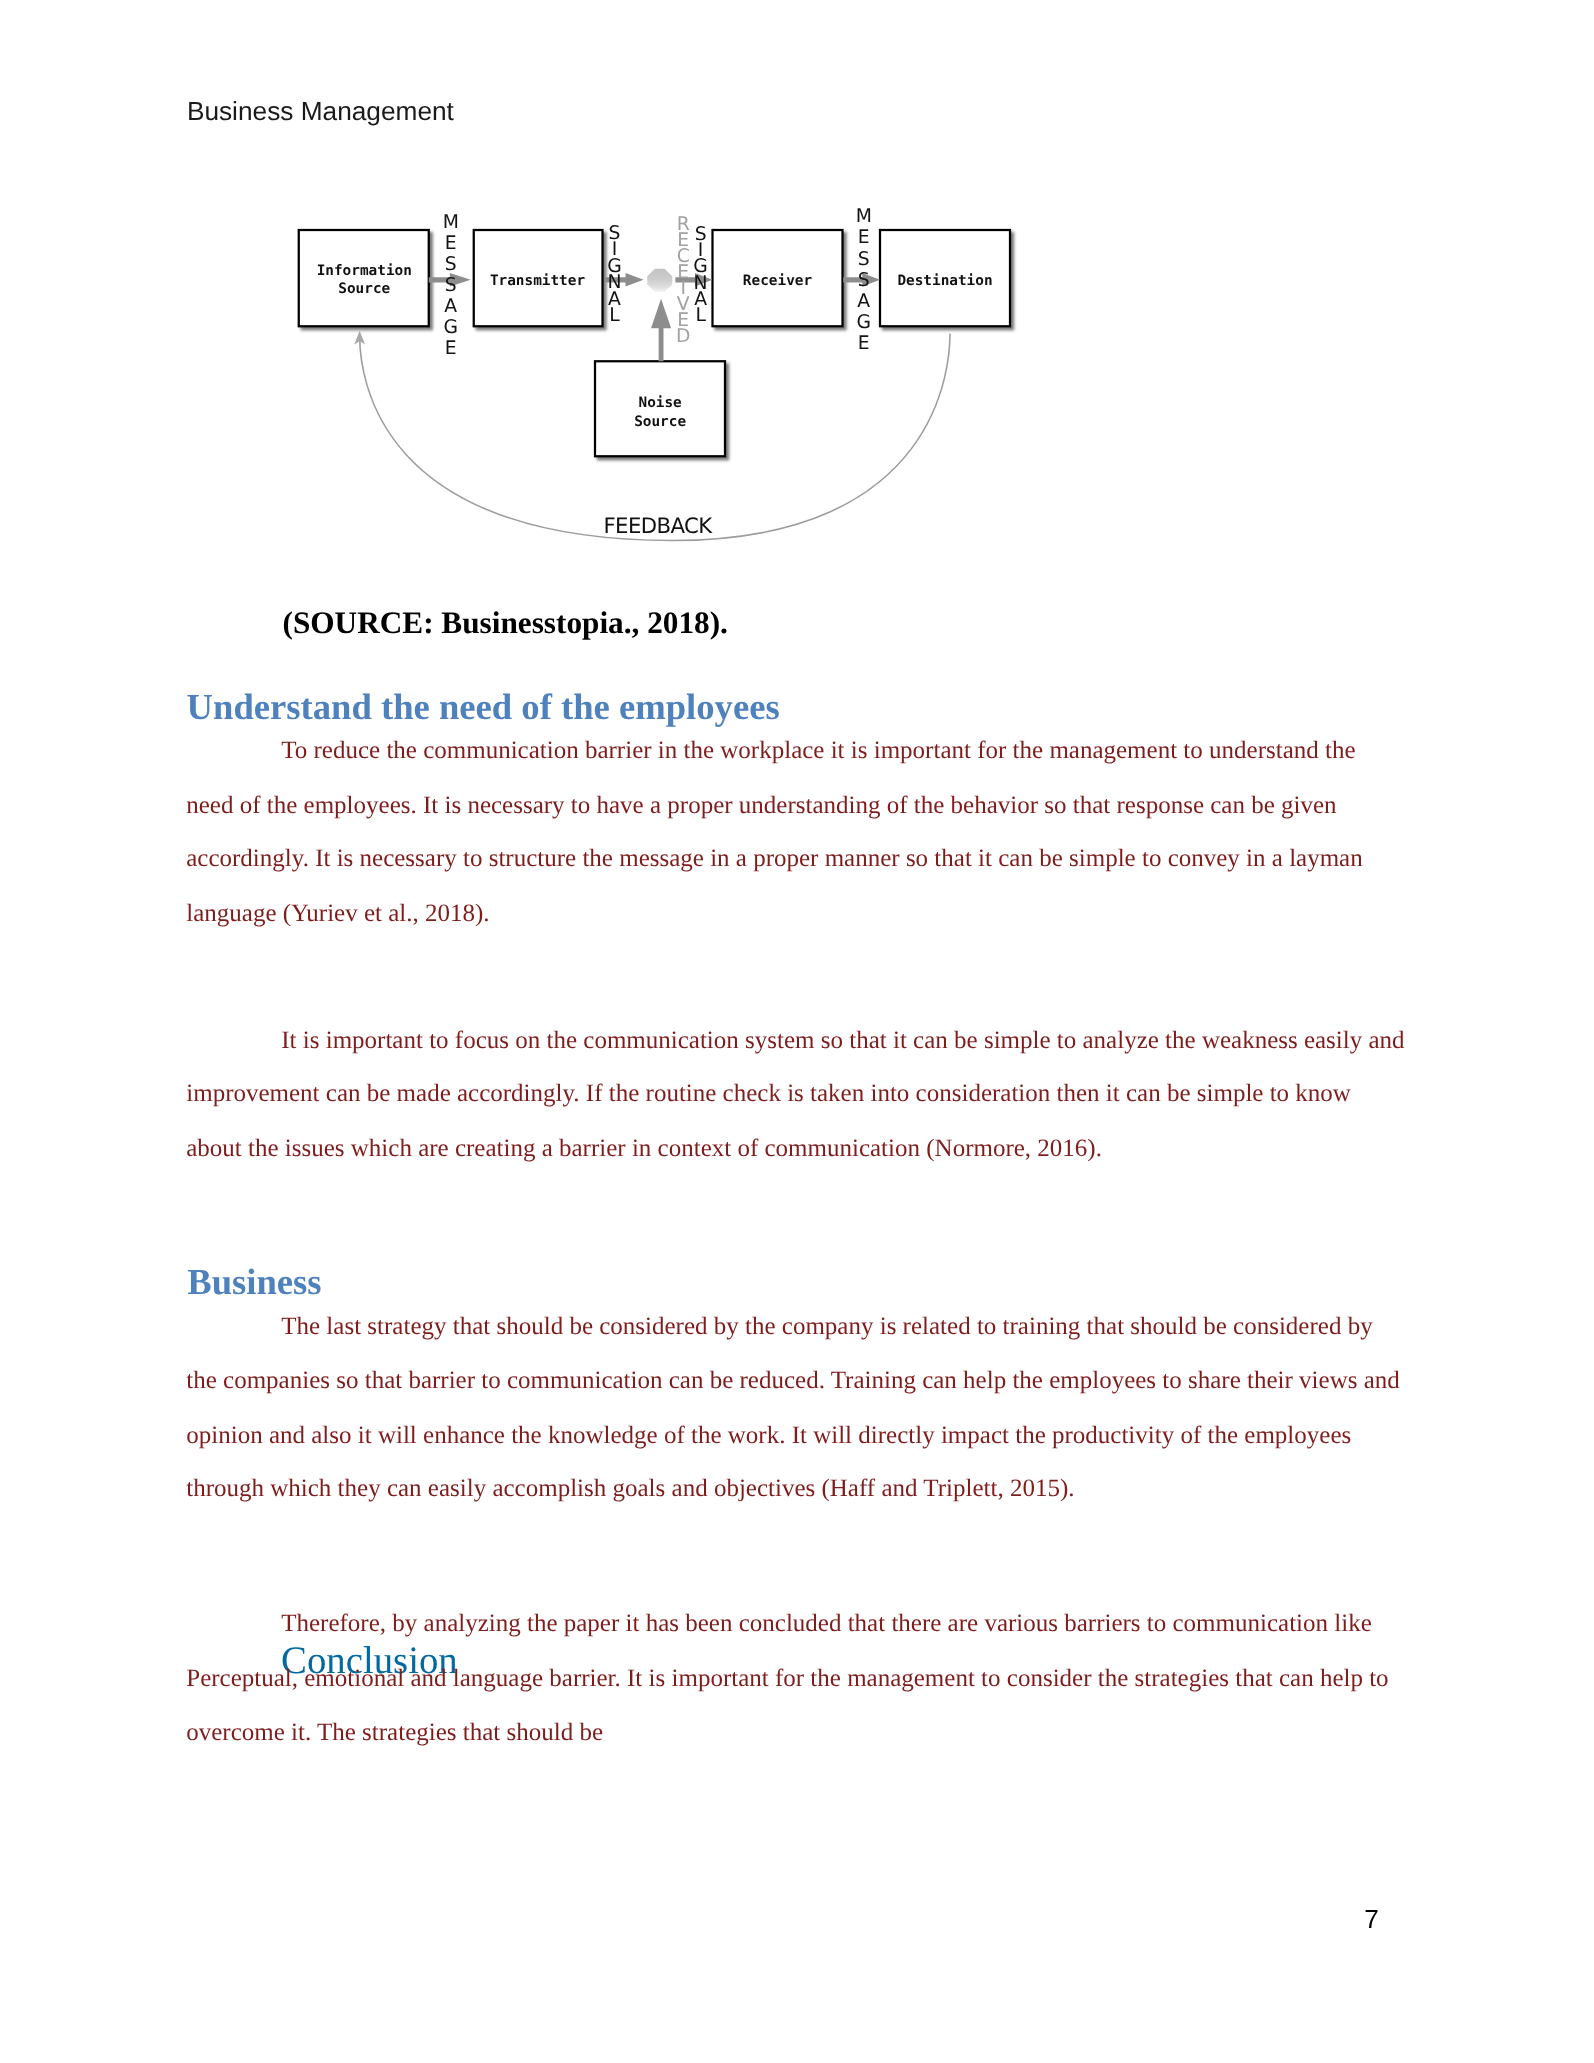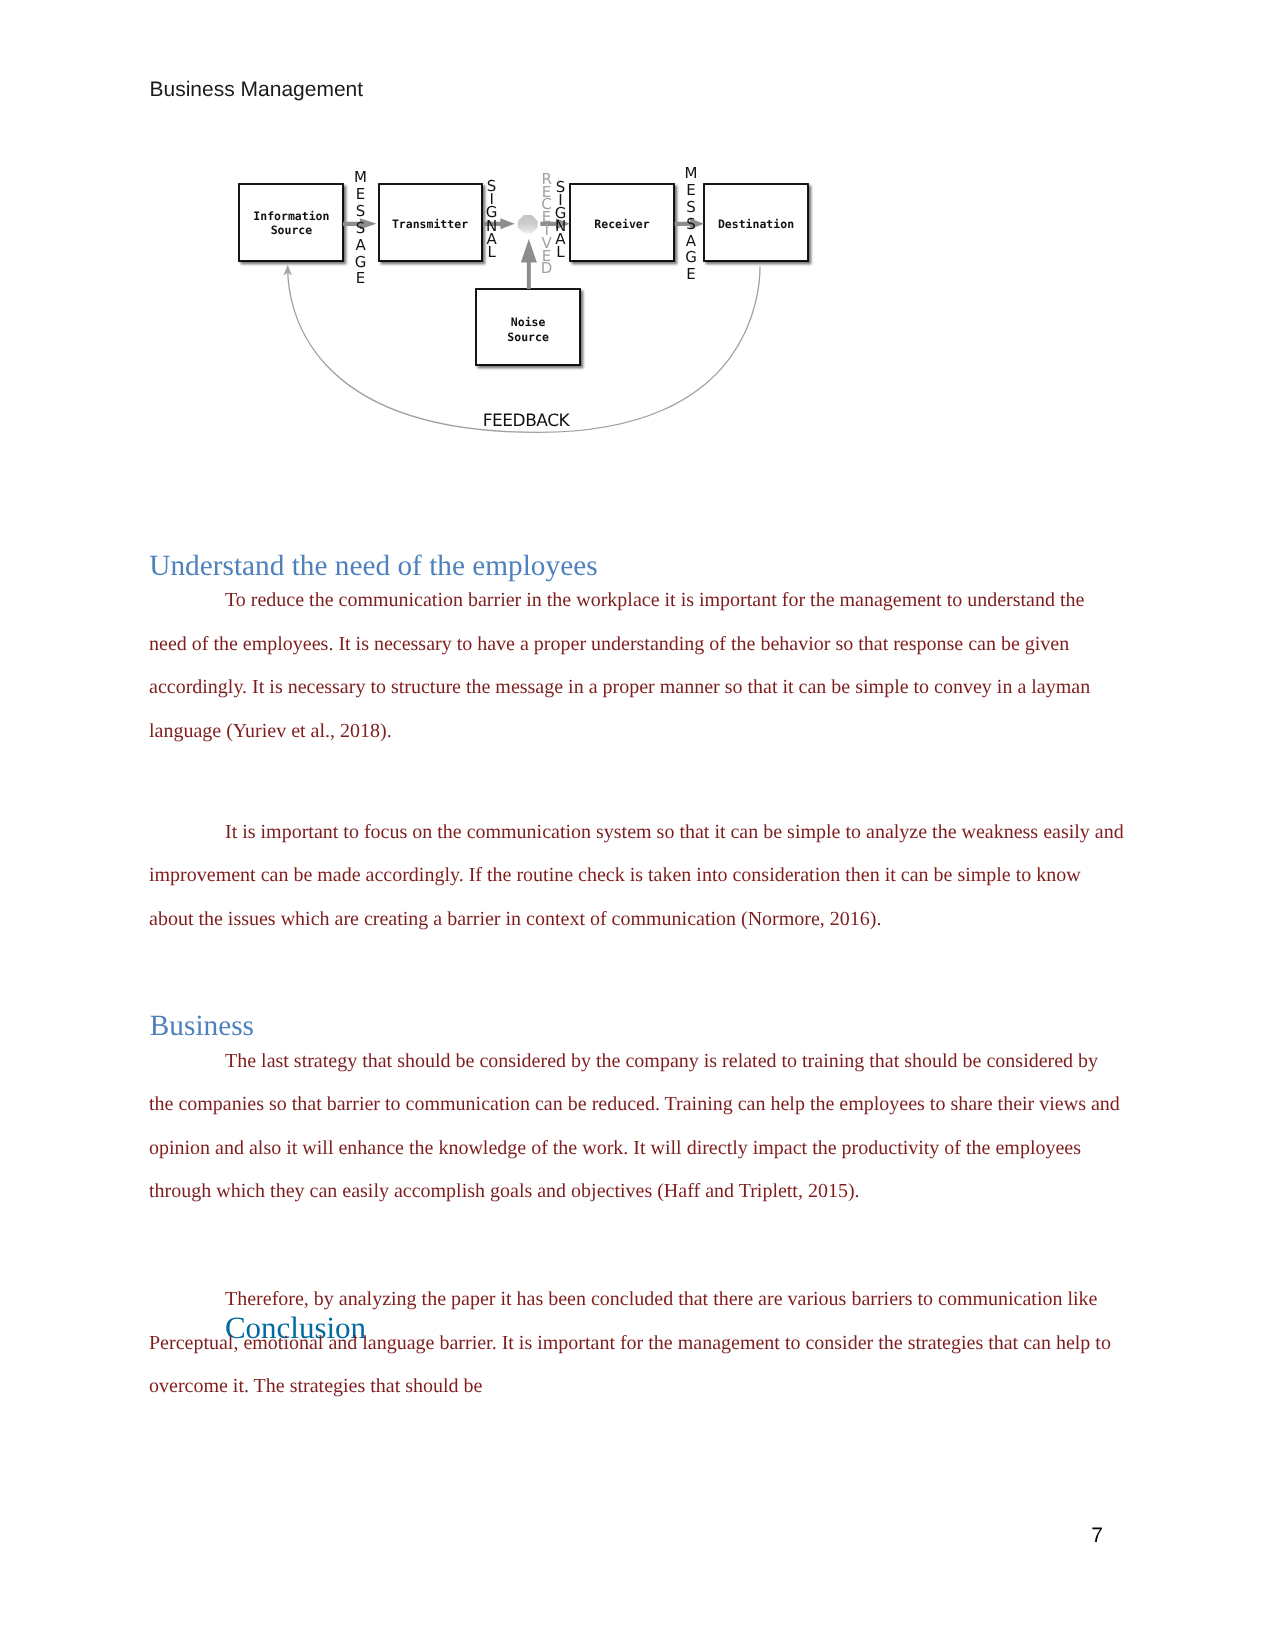--- a/index.html
+++ b/index.html
@@ -9,21 +9,21 @@
   .page{position:relative;width:1253px;height:1650px;}
   .hdr{position:absolute;left:149.5px;top:77.5px;font-family:"Liberation Sans",sans-serif;
        font-size:21px;color:#1a1a1a;}
   .figsvg{position:absolute;left:232px;top:160px;}
   .bxt{font-family:"DejaVu Sans Mono",monospace;font-weight:bold;font-size:11.5px;
        fill:#111;text-anchor:middle;}
   .vl{font-family:"DejaVu Sans",sans-serif;font-size:15px;text-anchor:middle;}
   .fbk{font-family:"DejaVu Sans",sans-serif;font-size:17px;fill:#111;text-anchor:middle;
        letter-spacing:-0.5px;}
   .srcline{position:absolute;left:226px;top:485px;font-size:25px;font-weight:bold;color:#000;}
-  .h2{position:absolute;font-weight:normal;color:#4f81bd;font-size:29.3px;}
+  .h2{position:absolute;font-weight:bold;color:#4f81bd;font-size:29.3px;}
   .h1{position:absolute;font-weight:normal;color:#0369a1;font-size:31px;}
   .para{position:absolute;left:149px;width:976px;font-size:20px;line-height:43.5px;
         color:#7f1d1d;text-align:left;}
   .para .ind{display:inline-block;width:76px;}
   .pgnum{position:absolute;right:150px;top:1524px;font-size:21px;color:#000;font-family:"Liberation Sans",sans-serif;}
 </style>
 </head>
 <body>
 
 <div class="page">
@@ -122,20 +122,21 @@
           <text class="vl" x="459" y="102.45" fill="#141414">G</text>
           <text class="vl" x="459" y="119.38" fill="#141414">E</text>
         </g>
     </g>
 
     <path d="M528 106.8 C 528 130, 520.9 272.4, 306 272.4 C 71.7 272.4, 55.7 144.1, 55.7 108" fill="none" stroke="#9d9d9d" stroke-width="1.25"></path>
     <path d="M55.7 104.5 l4.3 11 l-4.3 -2.8 l-4.3 2.8 z" fill="#a8a8a8"></path>
     <text class="fbk" x="294" y="266">FEEDBACK</text>
   </svg>
 
+  <div class="srcline">(SOURCE: Businesstopia., 2018).</div>
 
   <div class="h2" style="left:149.3px;top:549.9px">Understand the need of the employees</div>
   <div class="para" style="top:579.4px"><span class="ind"></span><span>To reduce the communication barrier in the workplace it is important for the management to understand the need of the employees. It is necessary to have a proper understanding of the behavior so that response can be given accordingly. It is necessary to structure the message in a proper manner so that it can be simple to convey in a layman language (Yuriev et al., 2018).</span></div>
 
   <div class="para" style="top:810.5px"><span class="ind"></span><span>It is important to focus on the communication system so that it can be simple to analyze the weakness easily and improvement can be made accordingly. If the routine check is taken into consideration then it can be simple to know about the issues which are creating a barrier in context of communication (Normore, 2016).</span></div>
 
   <div class="h2" style="left:149.8px;top:1009.7px">Business</div>
   <div class="para" style="top:1039.6px"><span class="ind"></span><span>The last strategy that should be considered by the company is related to training that should be considered by the companies so that barrier to communication can be reduced. Training can help the employees to share their views and opinion and also it will enhance the knowledge of the work. It will directly impact the productivity of the employees through which they can easily accomplish goals and objectives (Haff and Triplett, 2015).</span></div>
 
   <div class="h1" style="left:224.9px;top:1309.7px">Conclusion</div>

